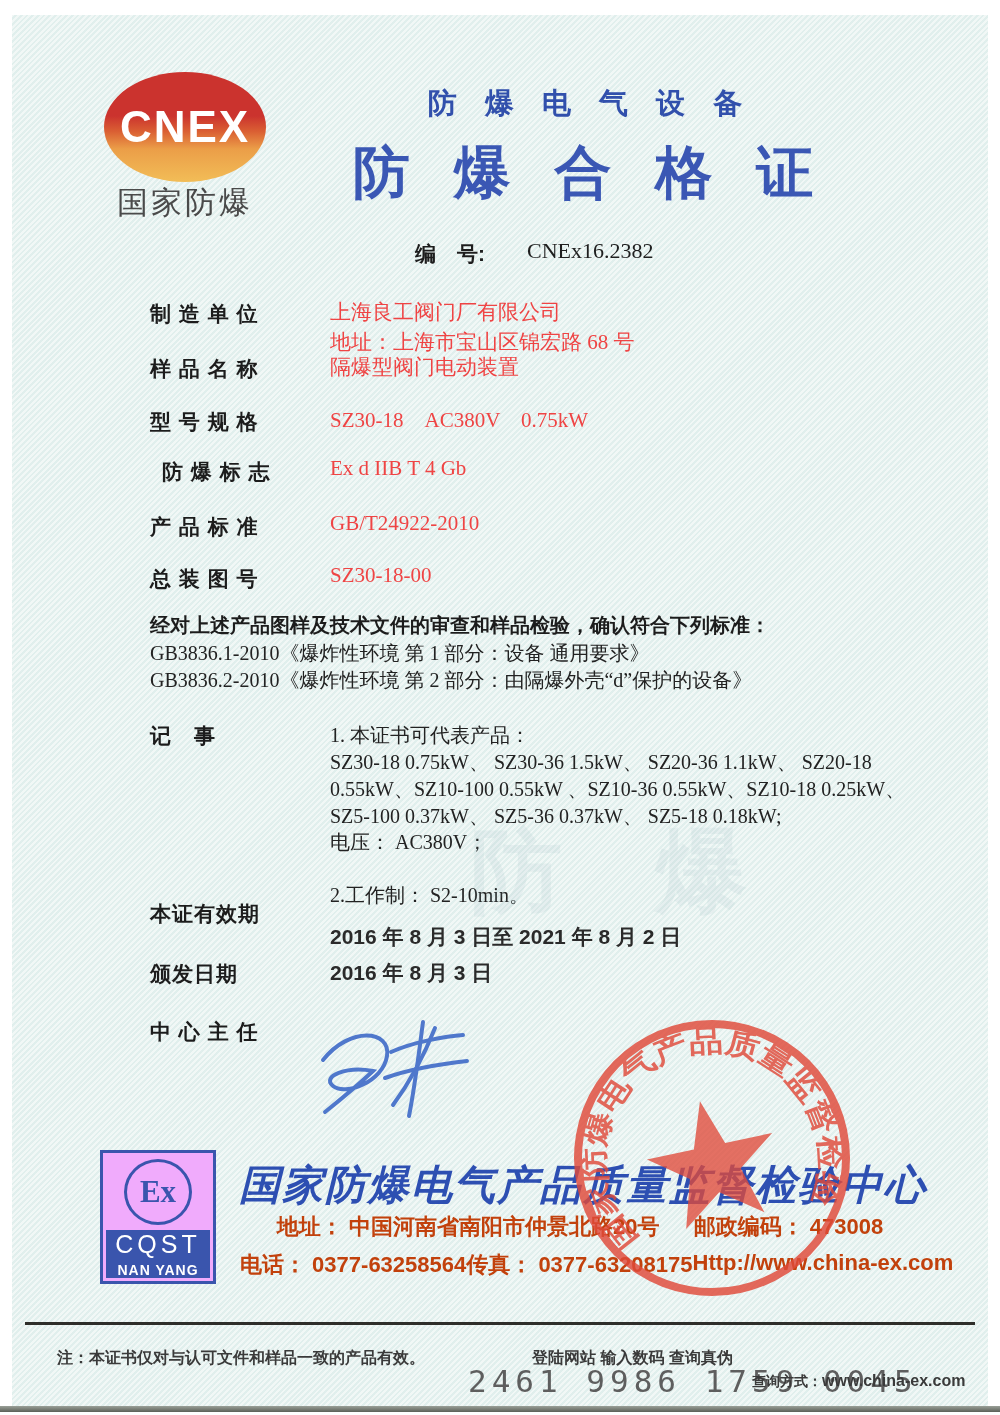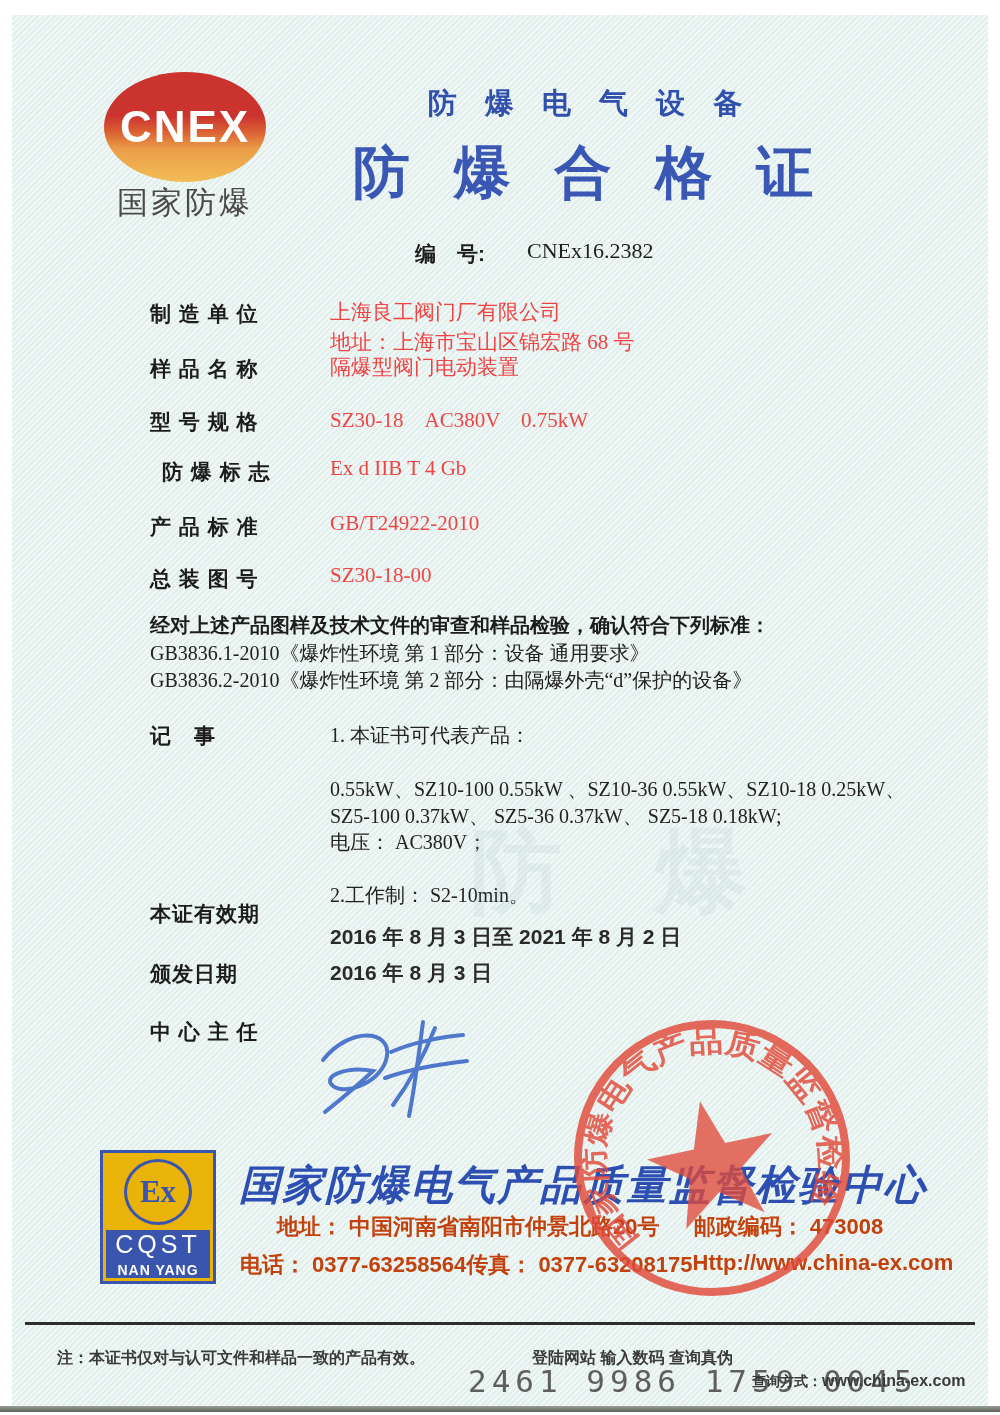--- a/index.html
+++ b/index.html
@@ -29,21 +29,21 @@
   .f-value{font-size:21px;color:#ef4444;font-family:"Liberation Serif",serif;}
   .stmt-intro{font-size:20px;font-weight:600;color:#1c1c1c;}
   .stmt-line{font-size:20px;color:#222;font-family:"Liberation Serif",serif;}
   .note-line{font-size:20px;color:#222;font-family:"Liberation Serif",serif;}
   .date-value{font-size:21px;font-weight:600;color:#2a2a2a;}
 
   
   .watermark{font-size:92px;letter-spacing:34px;color:rgba(130,165,175,.10);font-weight:bold;}
 
   
-  .ex-logo{width:116px;height:134px;border:3px solid #3a55ad;background:#eab308;
+  .ex-logo{width:116px;height:134px;border:3px solid #3a55ad;background:#f0abfc;
            display:flex;flex-direction:column;align-items:center;box-sizing:border-box;padding-top:6px;justify-content:flex-end;}
   .ex-circle{width:62px;height:62px;border:3px solid #3a55ad;border-radius:50%;
              display:flex;align-items:center;justify-content:center;}
   .ex-circle span{color:#3a55ad;font-size:31px;font-weight:bold;font-family:"Liberation Serif",serif;}
   .ex-band{margin-top:5px;width:104px;flex:1;background:#3a55ad;display:flex;flex-direction:column;
            align-items:center;justify-content:center;margin-bottom:3px;}
   .ex-band .cqst{color:#fff;font-size:25px;letter-spacing:4px;font-weight:500;}
   .ex-band .nanyang{color:#fff;font-size:14px;letter-spacing:1px;font-weight:bold;margin-top:3px;}
   .org-name{font-size:41px;font-weight:bold;color:#2d4fb2;letter-spacing:2px;
             font-family:"Liberation Serif",serif;font-style:italic;}
@@ -96,20 +96,21 @@
 
   <div class="abs f-label" style="left:150px;top:565px;">总 装 图 号</div>
   <div class="abs f-value" style="left:330px;top:563px;">SZ30-18-00</div>
 
   <div class="abs stmt-intro" style="left:150px;top:612px;width:760px;">经对上述产品图样及技术文件的审查和样品检验，确认符合下列标准：</div>
   <div class="abs stmt-line" style="left:150px;top:640px;width:760px;">GB3836.1-2010《爆炸性环境 第 1 部分：设备 通用要求》</div>
   <div class="abs stmt-line" style="left:150px;top:667px;width:760px;">GB3836.2-2010《爆炸性环境 第 2 部分：由隔爆外壳“d”保护的设备》</div>
 
   <div class="abs f-label" style="left:150px;top:722px;">记　事</div>
   <div class="abs note-line" style="left:330px;top:722px;">1. 本证书可代表产品：</div>
+  <div class="abs note-line" style="left:330px;top:749px;">SZ30-18  0.75kW、 SZ30-36  1.5kW、 SZ20-36  1.1kW、 SZ20-18</div>
   <div class="abs note-line" style="left:330px;top:776px;">0.55kW、SZ10-100 0.55kW 、SZ10-36 0.55kW、SZ10-18 0.25kW、</div>
   <div class="abs note-line" style="left:330px;top:803px;">SZ5-100 0.37kW、 SZ5-36 0.37kW、 SZ5-18 0.18kW;</div>
   <div class="abs note-line" style="left:330px;top:829px;">电压： AC380V；</div>
   <div class="abs note-line" style="left:330px;top:882px;">2.工作制： S2-10min。</div>
 
   <div class="abs watermark" style="left:470px;top:810px;">防 爆</div>
 
   <div class="abs f-label" style="left:150px;top:900px;">本证有效期</div>
   <div class="abs date-value" style="left:330px;top:899px;margin-top:24px;">2016 年 8 月 3 日至 2021 年 8 月 2 日</div>
 

